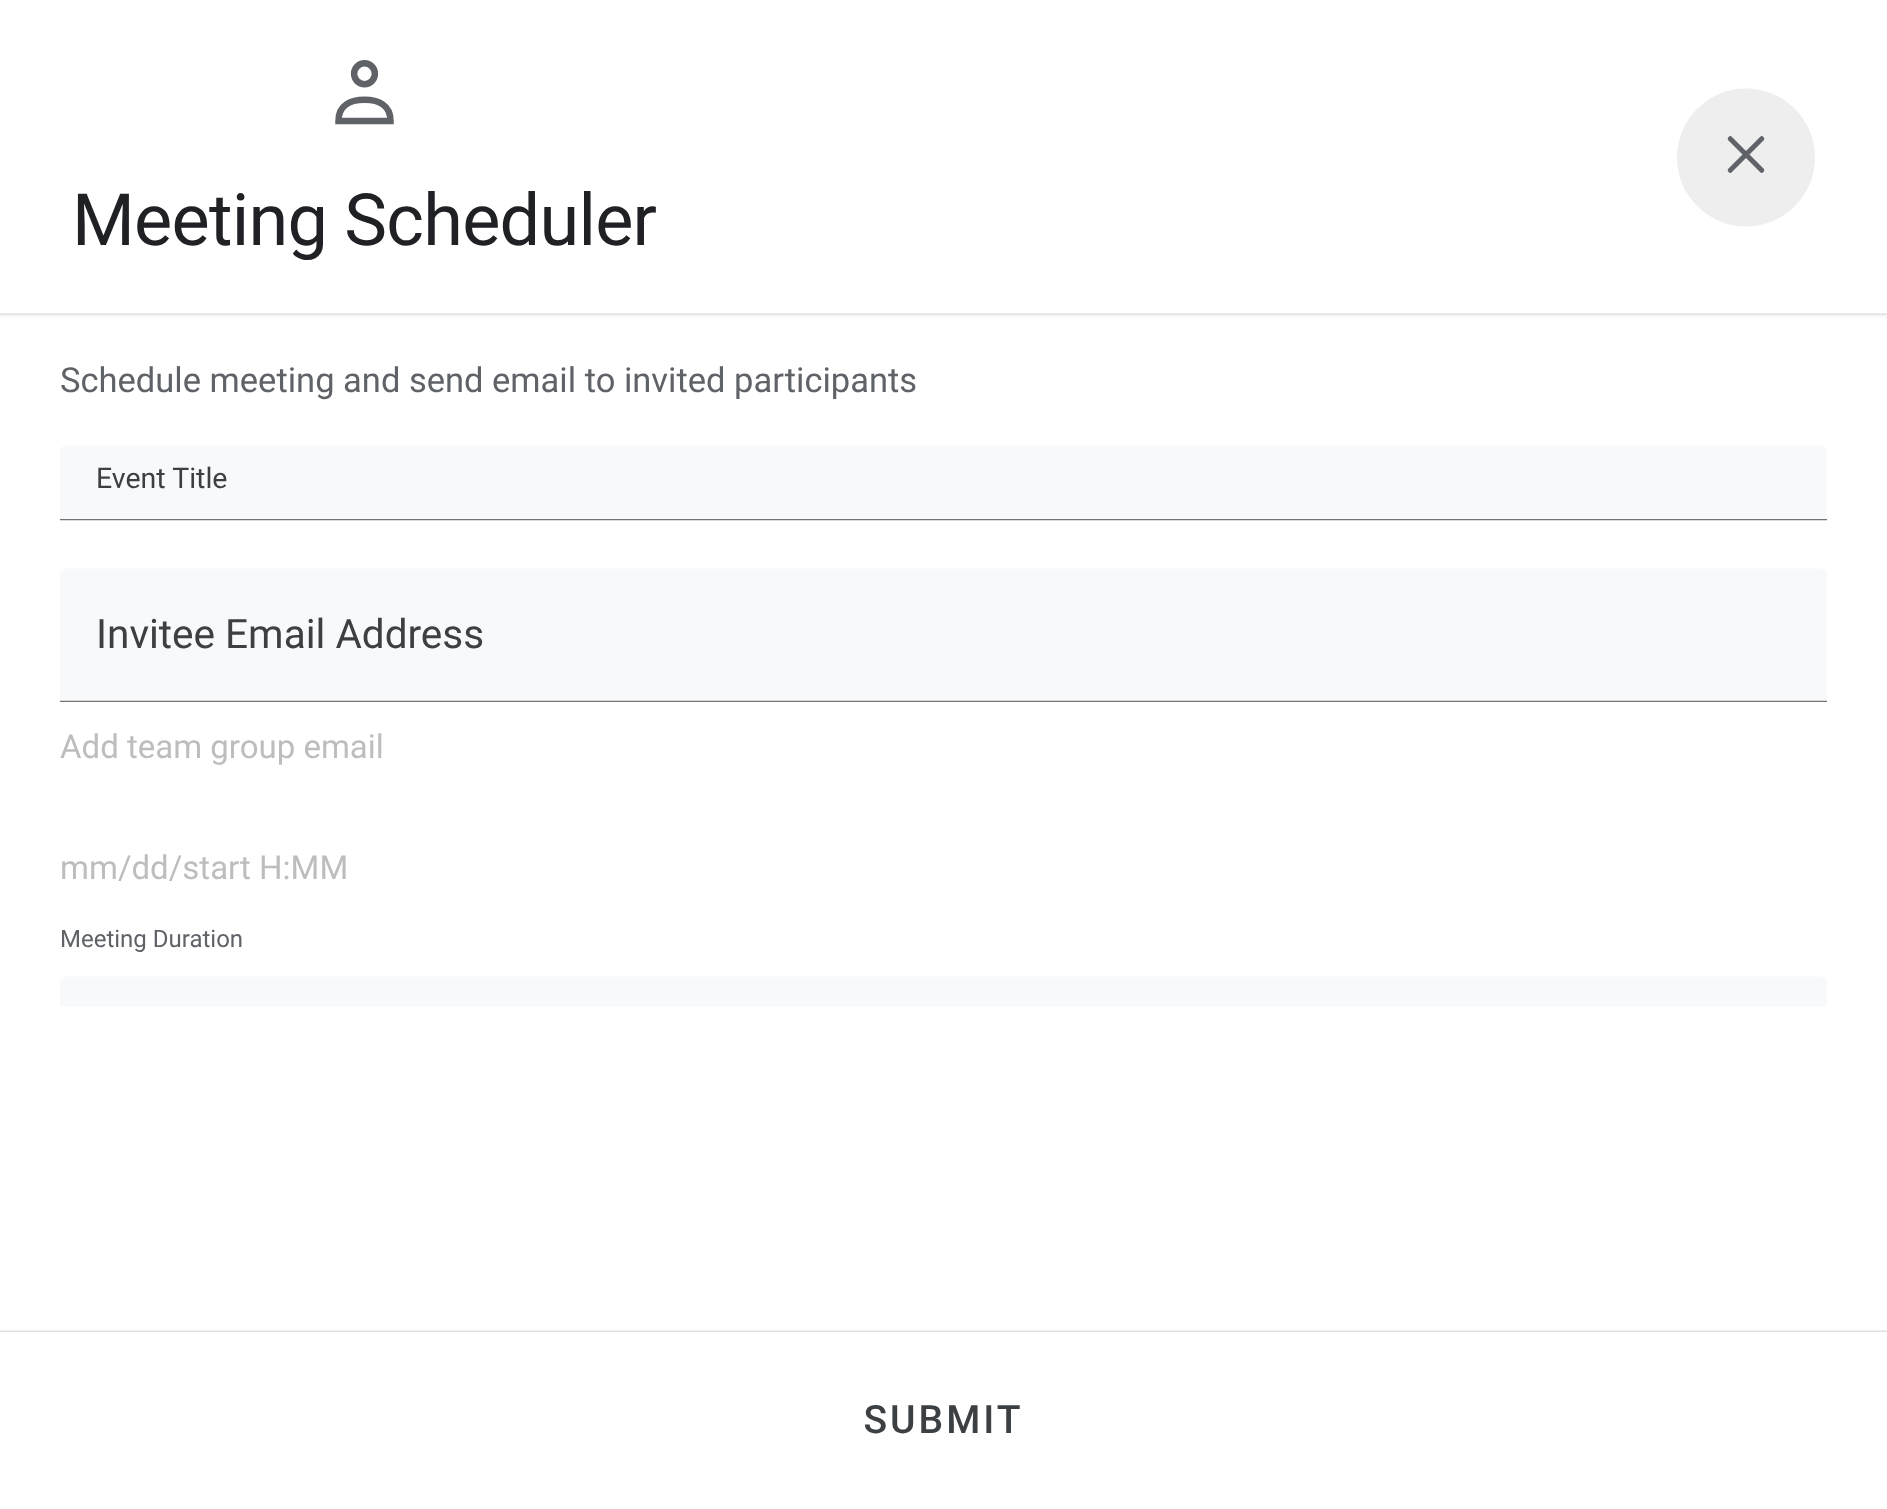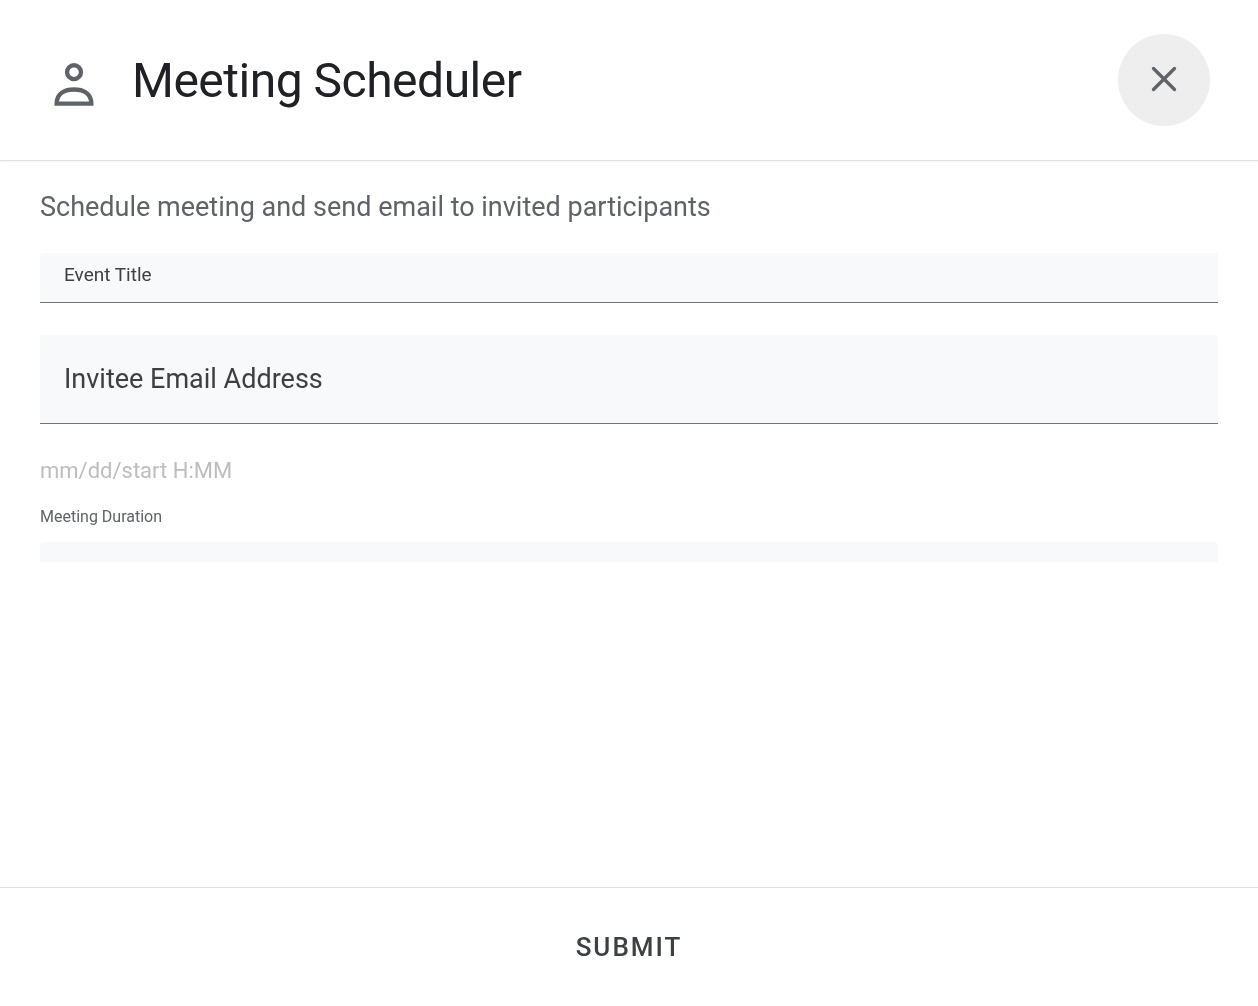--- a/index.html
+++ b/index.html
@@ -18,22 +18,23 @@
     .header {
       display: flex;
       align-items: center;
       justify-content: space-between;
       padding: 34px 48px 34px 48px;
       border-bottom: 1px solid #e0e0e0;
       box-shadow: 0 1px 2px rgba(0,0,0,0.05);
     }
     .header-left {
       display: flex;
-      align-items: flex-end;
+      align-items: center;
       gap: 32px;
+      flex-direction: column;
     }
     .person-icon {
       width: 52px;
       height: 52px;
       display: flex;
       align-items: center;
       justify-content: center;
     }
     .person-icon svg {
       width: 52px;
@@ -59,21 +60,21 @@
     .close-button svg {
       width: 36px;
       height: 36px;
     }
     .content {
       padding: 30px 40px 0 40px;
       height: 710px;
       overflow: hidden;
     }
     .subtitle {
-      font-size: 27px;
+      font-size: 23px;
       color: #5f6368;
       margin-bottom: 30px;
     }
     .field {
       background: #f8f9fa;
       border-bottom: 1px solid #737373;
       border-radius: 4px 4px 0 0;
       padding: 14px 24px 14px 24px;
       margin-bottom: 0;
     }
@@ -172,20 +173,21 @@
 
   <div class="field field-with-value">
     <label class="field-label">Event Title</label>
   </div>
 
   <div class="field-spacer"></div>
 
   <div class="field">
     <div class="field-label-only">Invitee Email Address</div>
   </div>
+  <p class="helper-text">Add team group email</p>
 
 
   <div style="height:16px;"></div>
 
   <p class="helper-text">mm/dd/start H:MM</p>
 
   <p class="section-label">Meeting Duration</p>
 
   <div class="duration-field-start"></div>
 </div>

